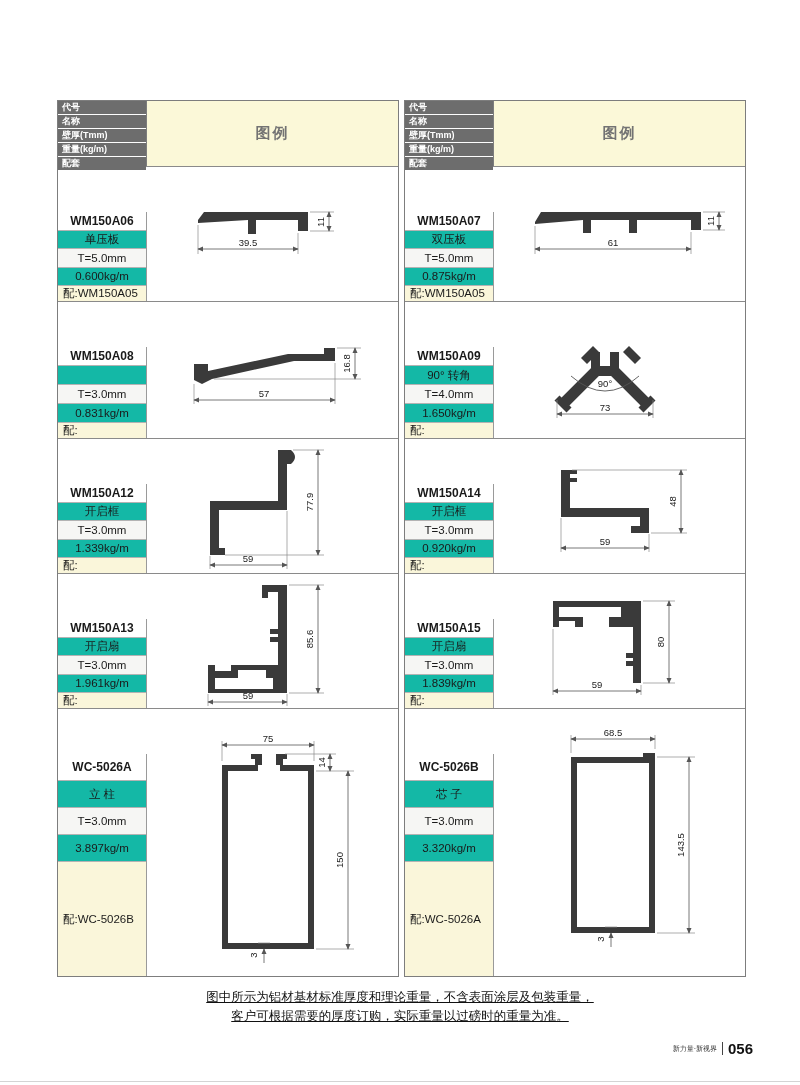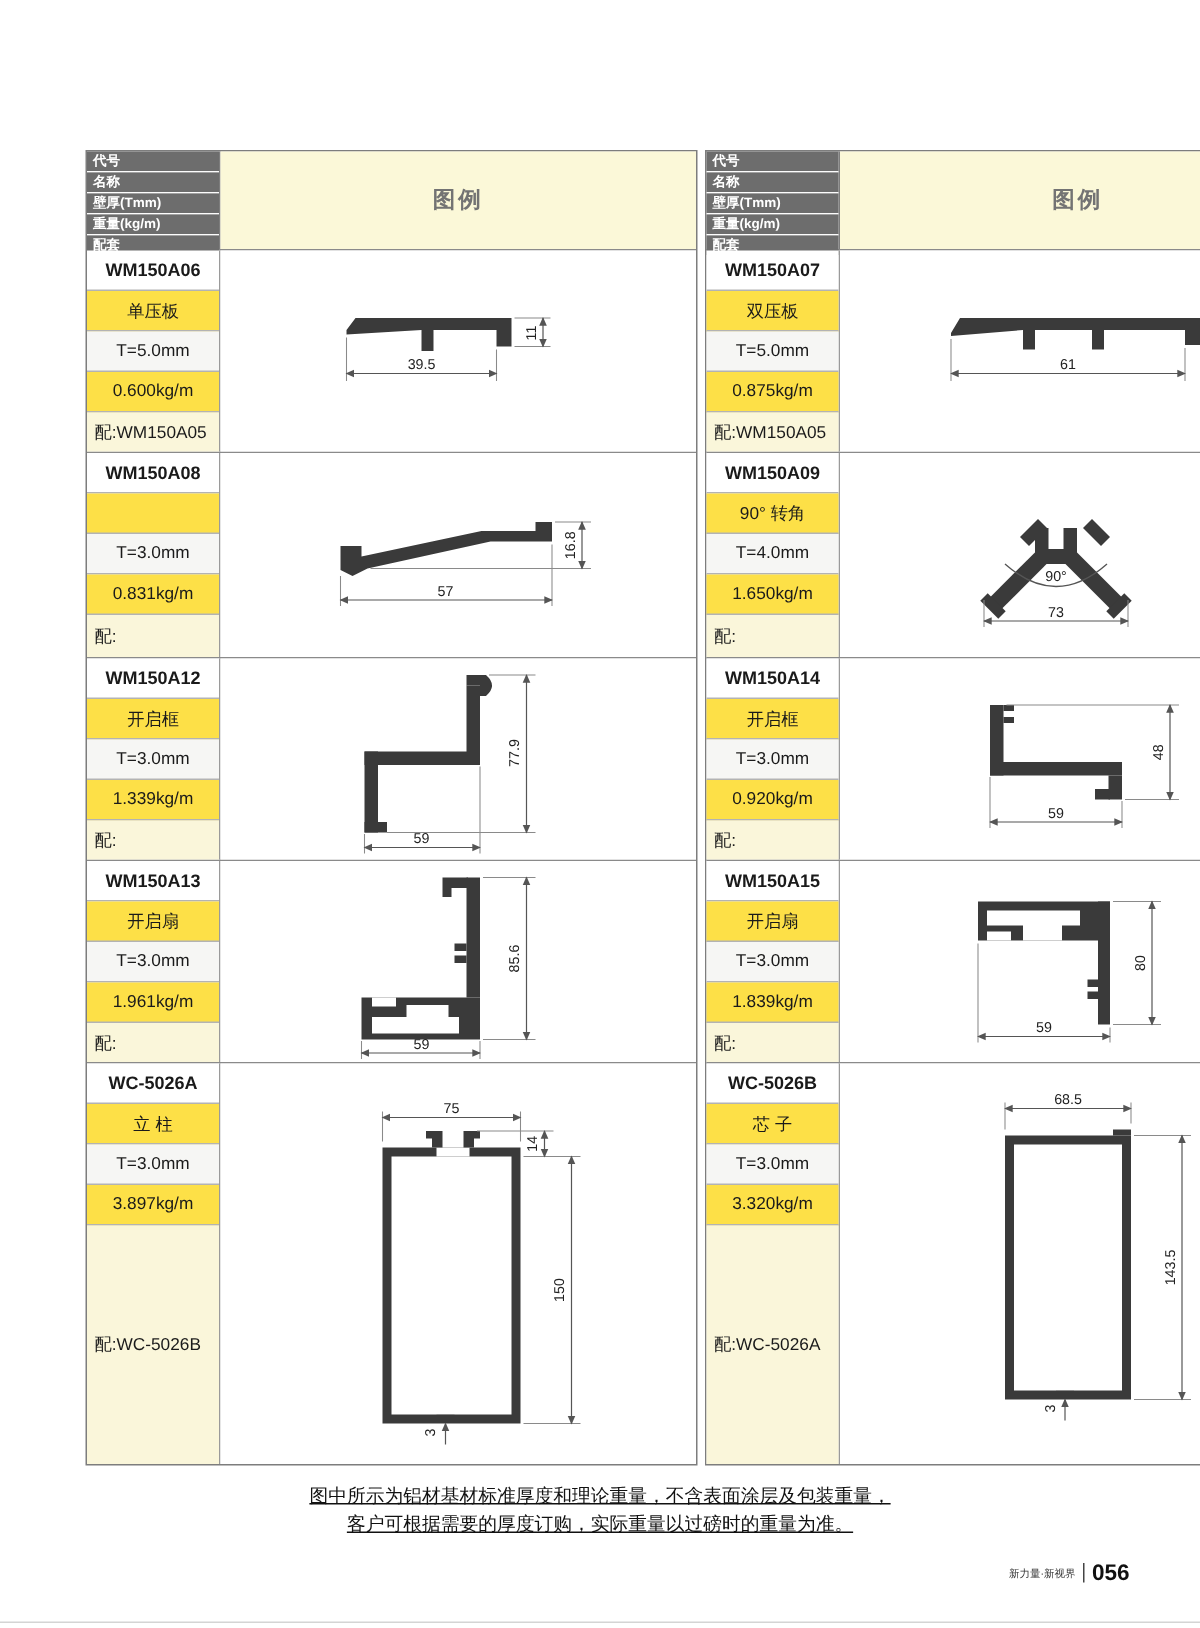--- a/index.html
+++ b/index.html
@@ -1,34 +1,34 @@
 <!DOCTYPE html>
 <html><head>
 <meta charset="utf-8">
 <style>
   html,body{margin:0;padding:0;background:#ffffff;}
   .page{position:relative;width:800px;height:1085px;background:#fff;overflow:hidden;
         font-family:"Liberation Sans","DejaVu Sans",sans-serif;color:#1a1a1a;}
   .tables{position:absolute;left:57px;top:100px;display:flex;gap:5px;}
-  .ctable{width:408px;border:1px solid #7d7d7d;box-sizing:border-box;background:#fff;}
+  .ctable{width:342px;border:1px solid #7d7d7d;box-sizing:border-box;background:#fff;}
   
   .thead{display:flex;height:65px;}
   .thead .hleft{width:89px;border-right:1px solid #7d7d7d;box-sizing:border-box;display:flex;flex-direction:column;}
   .hrow{flex:1;background:#6d6d6d;color:#fff;font-size:9px;font-weight:bold;display:flex;align-items:center;
         padding-left:4px;border-bottom:1px solid #fdfdfd;box-sizing:border-box;}
   .hrow:last-child{border-bottom:none;}
   .legend{flex:1;background:#fbf8d8;display:flex;align-items:center;justify-content:center;
           font-size:15px;font-weight:bold;letter-spacing:2px;color:#737373;}
   
   .pblock{display:flex;border-top:1px solid #8a8a8a;box-sizing:border-box;}
-  .labels{width:89px;border-right:1px solid #9a9a9a;box-sizing:border-box;display:flex;flex-direction:column;}
+  .labels{width:89px;border-right:1px solid #9a9a9a;box-sizing:border-box;display:flex;flex-direction:column;margin-top:45px;}
   .lcell{height:27px;box-sizing:border-box;border-bottom:1px solid #b3b3b3;display:flex;align-items:center;
          justify-content:center;font-size:11.5px;background:#f6f6f4;text-align:center;}
   .lcell.code{font-weight:bold;font-size:12px;background:#ffffff;}
-  .lcell.a{background:#fde047;}
+  .lcell.a{background:#14b8a6;}
   .lcell.match{flex:1;border-bottom:none;background:#faf6da;justify-content:flex-start;padding-left:5px;}
   .diagram{flex:1;display:flex;align-items:center;justify-content:center;background:#fff;}
   
   svg .prof{fill:#3a3a3a;}
   svg .profs{stroke:#3a3a3a;fill:none;}
   svg .cut{fill:#ffffff;}
   svg .dim{stroke:#555;stroke-width:0.8;}
   svg .ext{stroke:#8a8a8a;stroke-width:0.7;}
   svg .arc{stroke:#555;stroke-width:0.9;fill:none;}
   svg text.dt{font-size:9.5px;fill:#222;font-family:"Liberation Sans","DejaVu Sans",sans-serif;}

